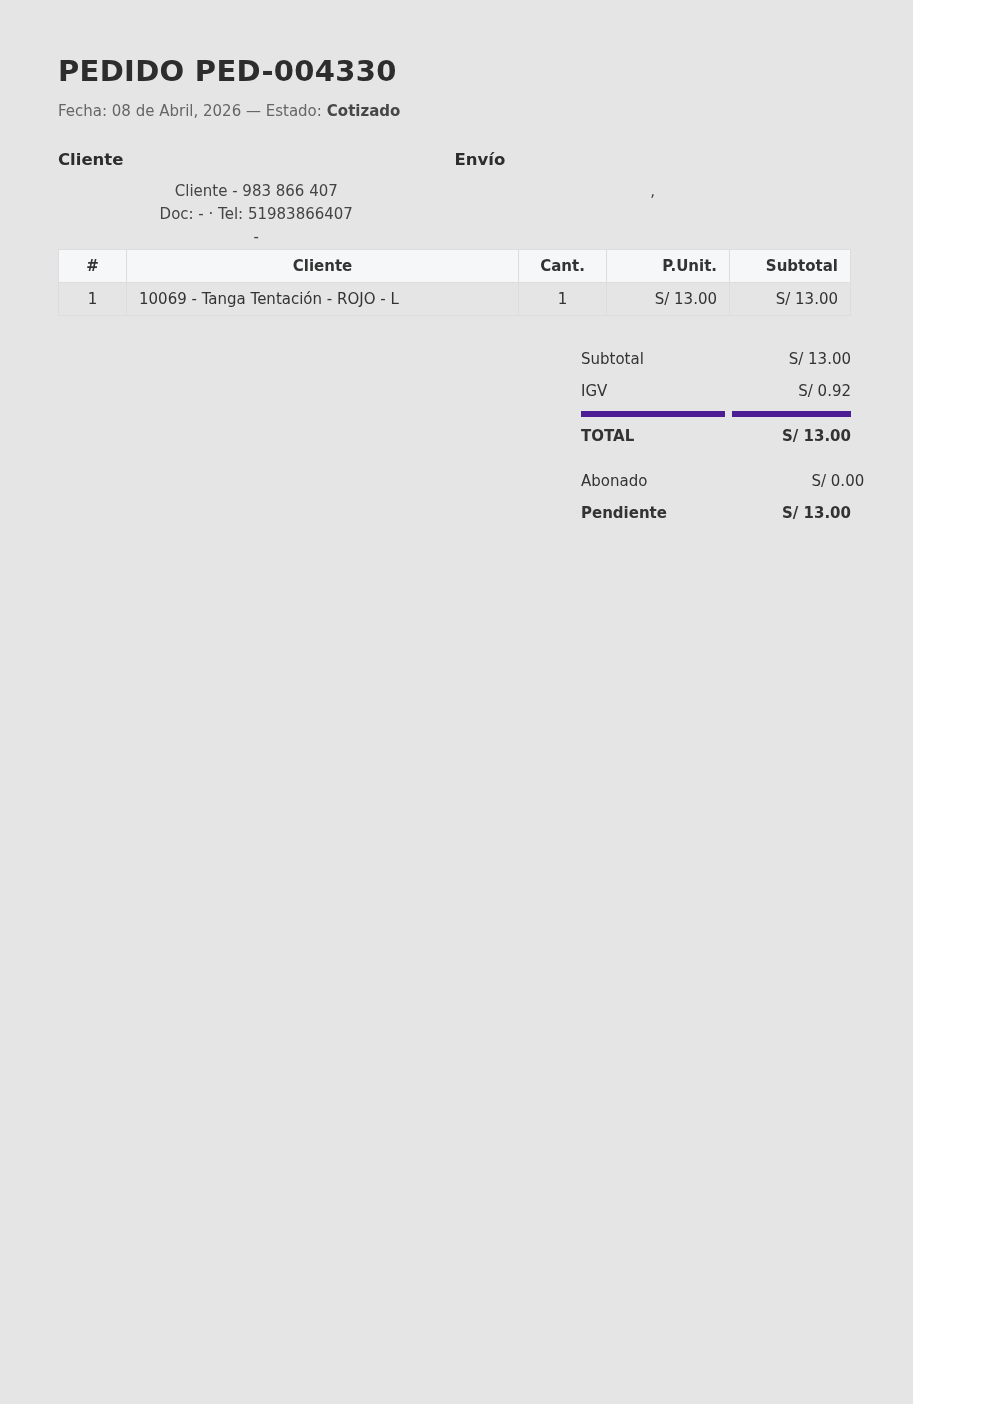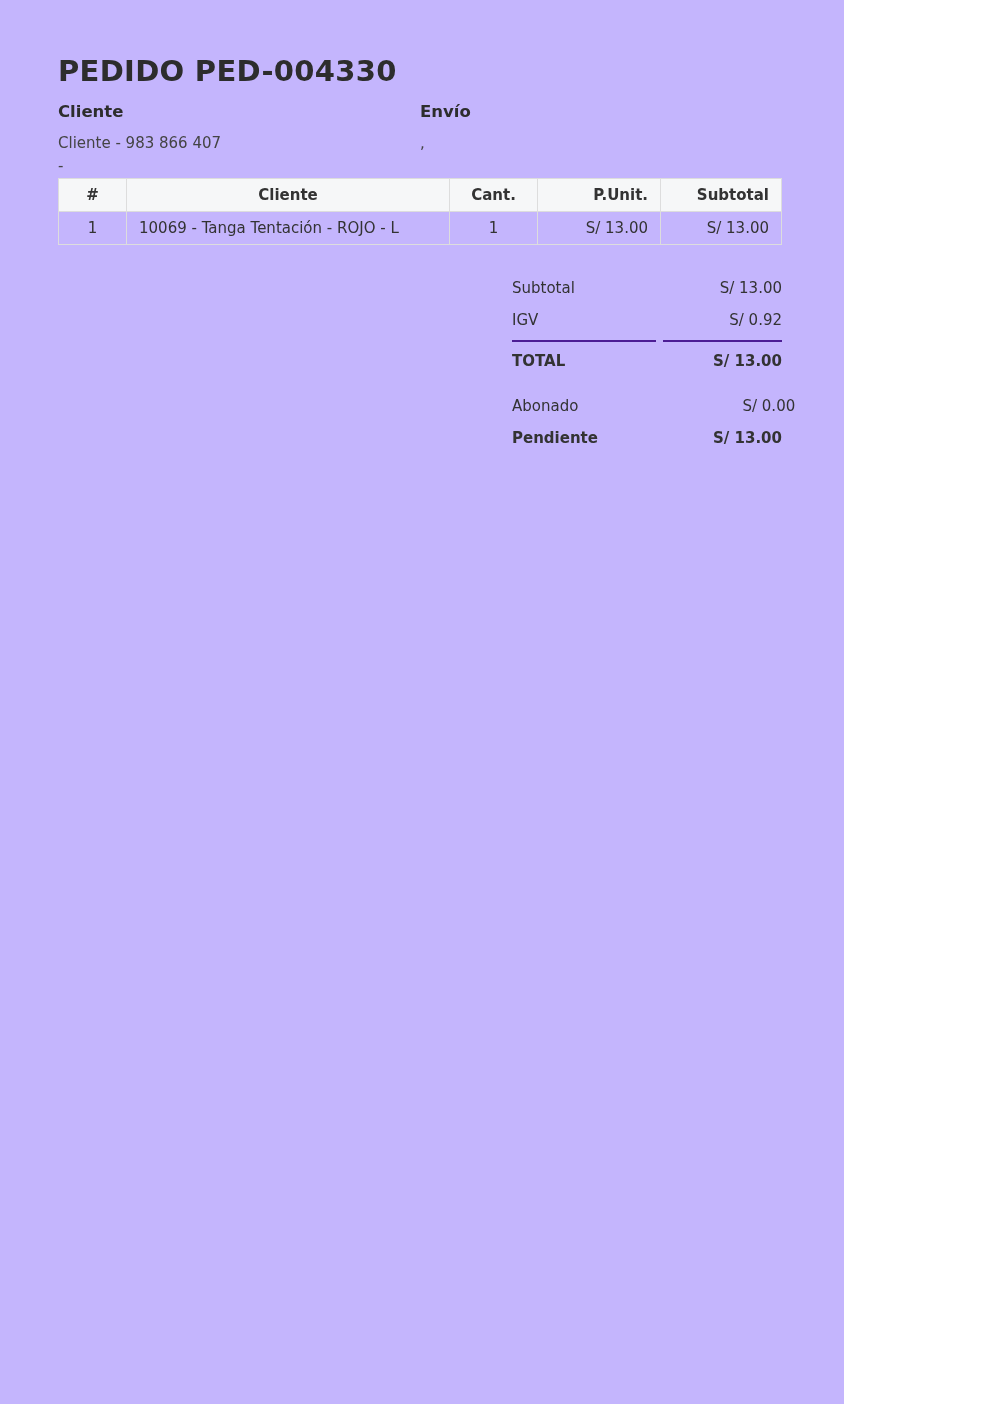--- a/index.html
+++ b/index.html
@@ -1,22 +1,22 @@
 <!DOCTYPE html>
 <html><head>
 <meta charset="utf-8">
 <style>
   * { box-sizing: border-box; }
   html, body { margin: 0; padding: 0; background: #ffffff; }
   body { font-family: "DejaVu Sans", "Liberation Sans", sans-serif; color: #333333; }
 
   .page {
-    width: 844px;
+    width: 913px;
     min-height: 1404px;
-    background: #c4b5fd;
+    background: #e5e5e5;
     padding: 54px 62px 60px 58px;
   }
 
   h1.title {
     margin: 0 0 13px 0;
     font-size: 29px;
     line-height: 1.2;
     font-weight: bold;
     color: #2d2d2d;
     letter-spacing: 0.3px;
@@ -39,20 +39,21 @@
     font-size: 16.5px;
     font-weight: bold;
     color: #2d2d2d;
   }
 
   .info p {
     margin: 0;
     font-size: 15px;
     color: #444444;
     line-height: 23px;
+    text-align: center;
   }
 
   .detalle h2.section-heading { margin-bottom: 13px; }
 
   table.items {
     width: 100%;
     border-collapse: collapse;
     font-size: 15px;
     color: #333333;
   }
@@ -82,38 +83,40 @@
   }
   .trow {
     display: flex;
     justify-content: space-between;
     padding: 7px 0;
   }
   .trow .lbl { flex: 0 0 53.5%; text-align: left; }
   .trow .val { flex: 0 0 44%; text-align: right; }
   .trow.total { font-weight: bold; padding-top: 0; margin-top: 4px; }
   .trow.total .lbl, .trow.total .val {
-    border-top: 2px solid #4c1d95;
+    border-top: 6px solid #4c1d95;
     padding-top: 10px;
   }
   .trow.abonado { margin-top: 13px; gap: 20px; }
   .trow.pendiente { font-weight: bold; }
 </style>
 </head>
 <body>
 
 <div class="page">
 
   <h1 class="title">PEDIDO PED-004330</h1>
 
+  <p class="meta"><span>Fecha: 08 de Abril, 2026 — Estado:</span><span class="status">Cotizado</span></p>
 
   <div class="cols">
     <section class="info">
       <h2 class="section-heading">Cliente</h2>
       <p>Cliente - 983 866 407</p>
+      <p>Doc: - · Tel: 51983866407</p>
       <p>-</p>
     </section>
     <section class="info">
       <h2 class="section-heading">Envío</h2>
       <p>,</p>
     </section>
   </div>
 
   <section class="detalle">
 

